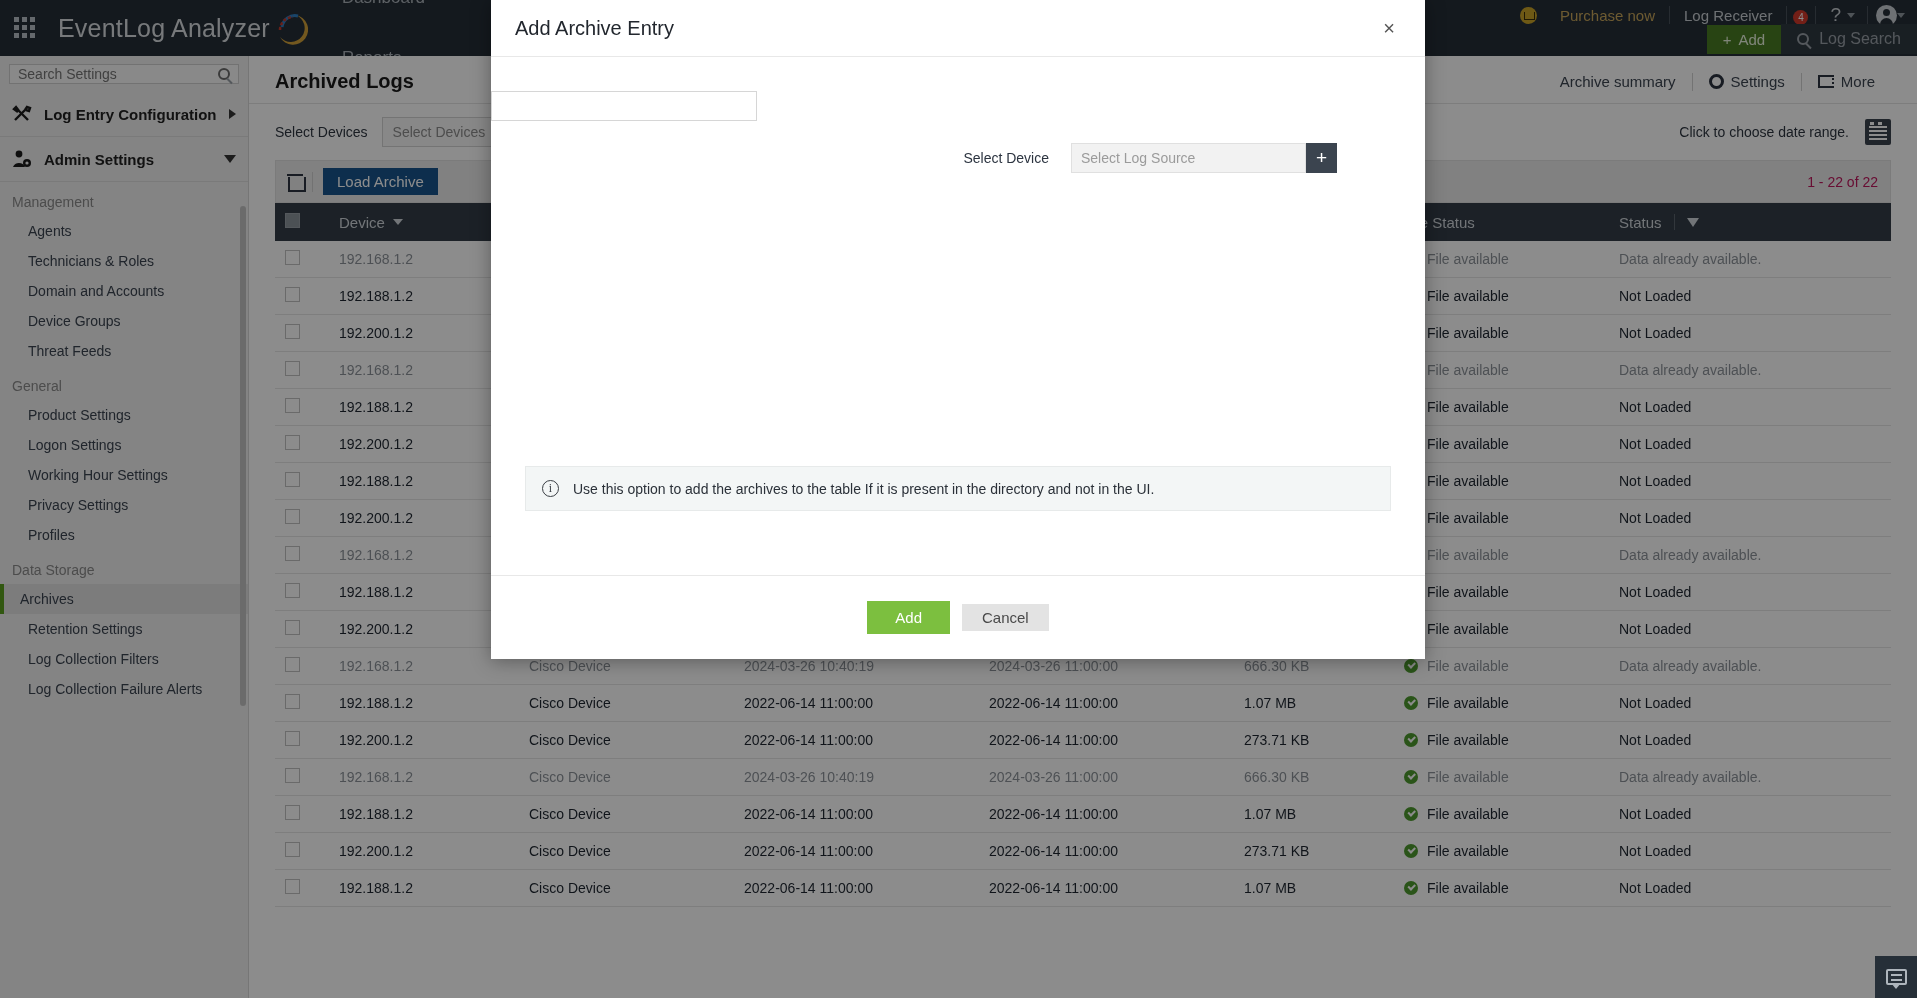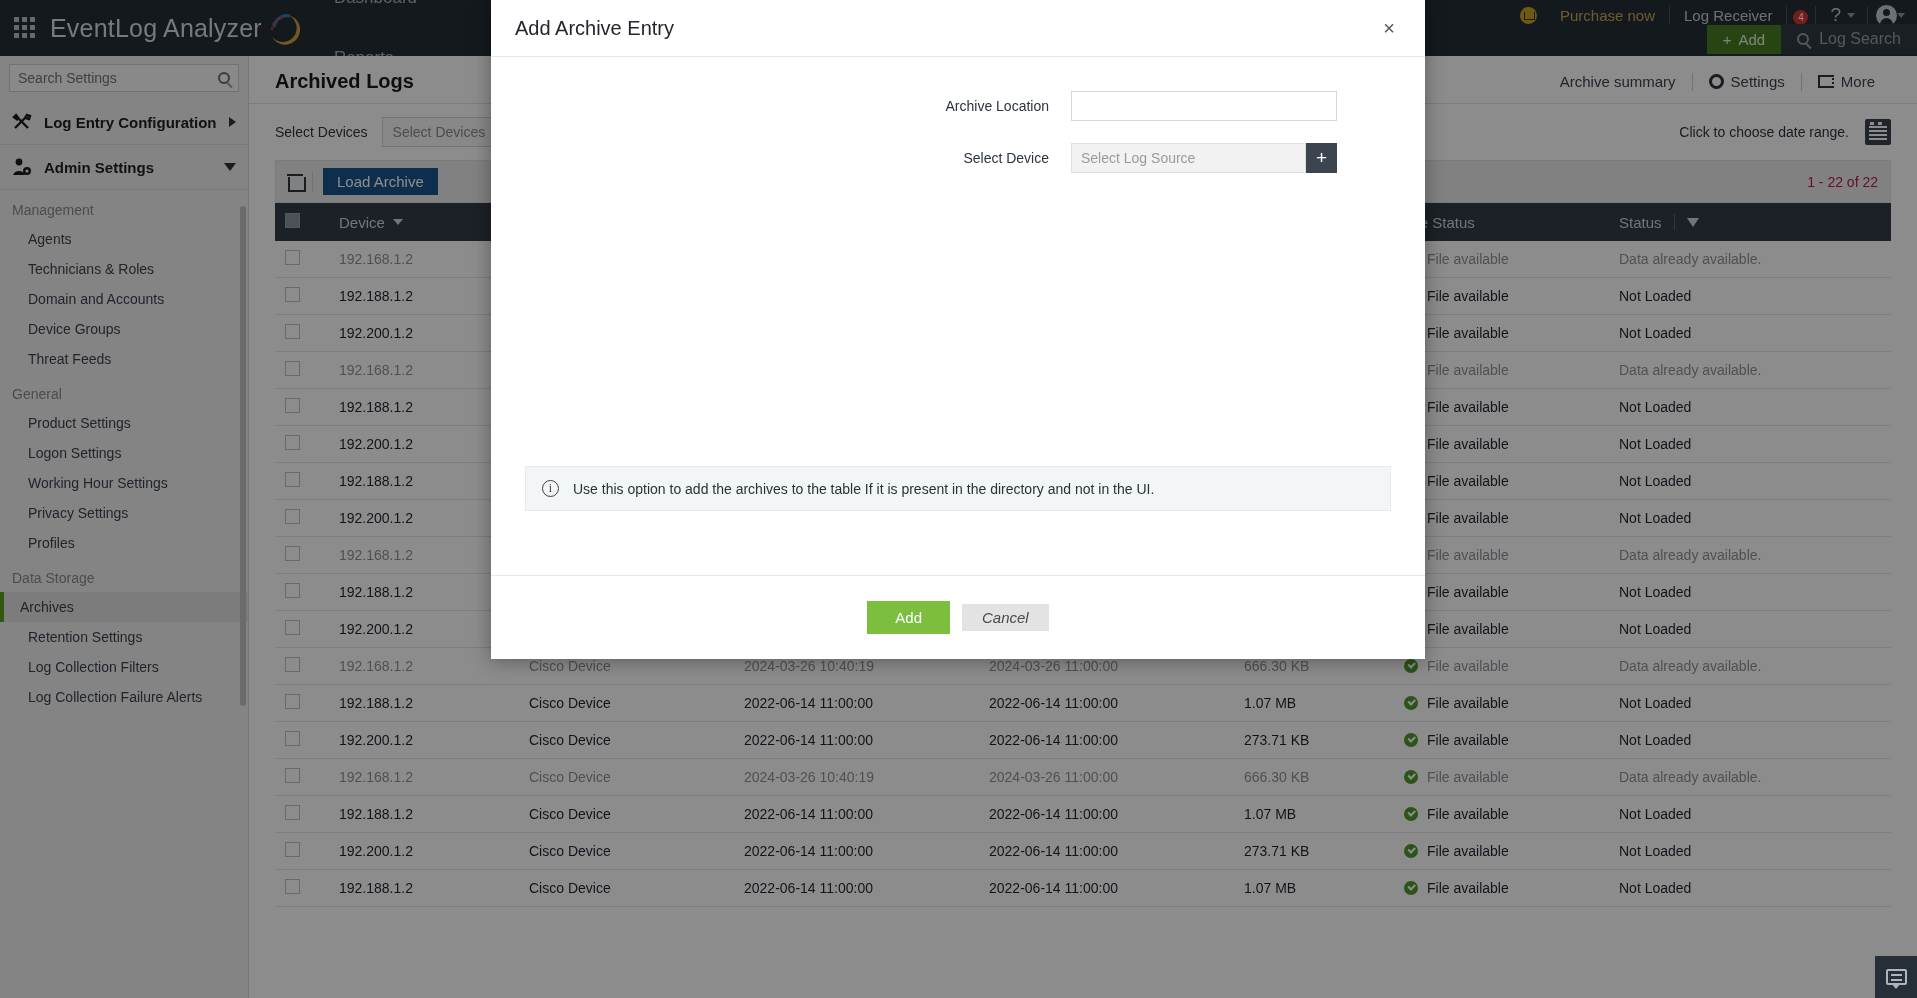--- a/index.html
+++ b/index.html
@@ -28,21 +28,21 @@
     display: flex; align-items: center;
   }
   .grid-icon {
     width: 22px; height: 22px; margin-left: 14px; margin-right: 14px;
     display: grid; grid-template-columns: repeat(3, 5px); grid-template-rows: repeat(3, 5px);
     gap: 3px;
   }
   .grid-icon i { background: #b9bfc6; display: block; width: 5px; height: 5px; }
   .brand {
     color: #d9dde1; font-size: 25px; letter-spacing: .2px; font-weight: 400;
-    display: flex; align-items: center;
+    display: flex; align-items: center; margin-left: 8px;
   }
   .brand-swoosh {
     margin-left: 4px; width: 34px; height: 34px; position: relative; display: inline-block;
   }
   .nav-tabs { display: flex; margin-left: 34px; gap: 40px; flex-direction: column; }
   .nav-tab { color: #aab1b8; font-size: 17px; cursor: pointer; }
   .topbar-right {
     position: absolute; right: 0; top: 0; height: 56px;
     display: flex; align-items: flex-start; padding-top: 4px;
   }
@@ -107,21 +107,21 @@
     content:""; position:absolute; right:-5px; bottom:-4px; width:7px; height:2px;
     background:#9aa1a8; transform: rotate(45deg);
   }
 
   
   .sidebar {
     position: absolute; left: 0; top: 56px; width: 249px; height: 942px;
     background: #f0f0f0; border-right: 1px solid #d8d8d8;
   }
   .search-settings {
-    margin: 8px 9px; height: 28px; border: 1px solid #cfcfcf; background: #fafafa;
+    margin: 8px 9px; height: 20px; border: 1px solid #cfcfcf; background: #fafafa;
     display: flex; align-items: center; padding: 0 8px; justify-content: space-between;
   }
   .search-settings input {
     border: none; outline: none; background: transparent; font-size: 14px;
     color: #7e7e7e; width: 190px; font-family: "Liberation Sans", sans-serif;
   }
   .sb-group {
     display: flex; align-items: center; padding: 12px 12px; gap: 12px; cursor: pointer;
     border-bottom: 1px solid #dedede; font-size: 15px; color: #222; font-weight: 700;
   }
@@ -319,21 +319,20 @@
     flex: none; height: 84px; border-top: 1px solid #e8e8e8;
     display: flex; align-items: center; justify-content: center; gap: 12px;
   }
   .btn-add {
     background: #7cbf3f; color: #fff; font-size: 15px; padding: 8px 28px; border: none; cursor: pointer;
     font-family: "Liberation Sans", sans-serif;
   }
   .btn-cancel {
     background: #e3e3e3; color: #4a4a4a; font-size: 15px; padding: 5px 20px; border: none; cursor: pointer;
     font-family: "Liberation Sans", sans-serif;
-    font-style: italic;
   }
 </style>
 </head>
 <body>
 
 <div id="app">
 
   <div class="page">
 
     <div class="topbar">
@@ -810,21 +809,20 @@
   </div>
 
   <div class="modal">
     <div class="modal-head">
       <div class="modal-title">Add Archive Entry</div>
       <div class="modal-close">×</div>
     </div>
 
     <div class="modal-body">
       <div class="form-row">
-        <div class="form-label">Archive Location</div>
         <input class="form-input" type="text" placeholder="" style="">
       </div>
 
       <div class="form-row">
         <div class="form-label">Select Device</div>
         <div class="select-wrap">
           <div class="select-fake">
             <span>Select Log Source</span>
           </div>
           <div class="plus-btn">+</div>

